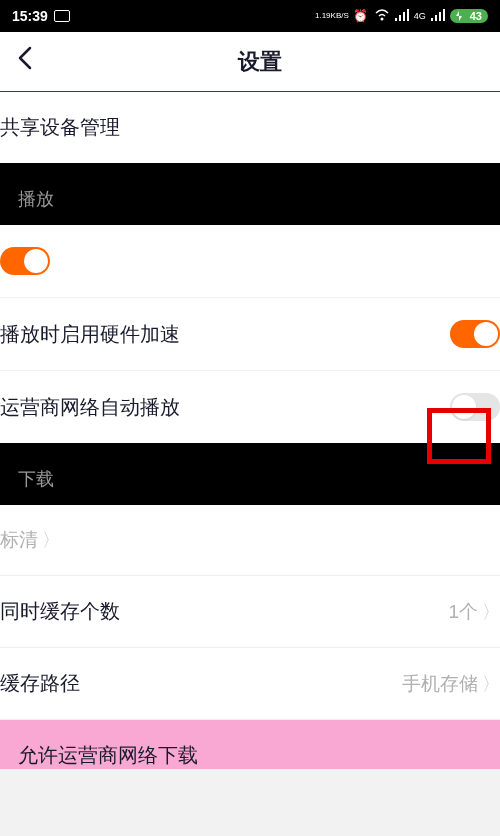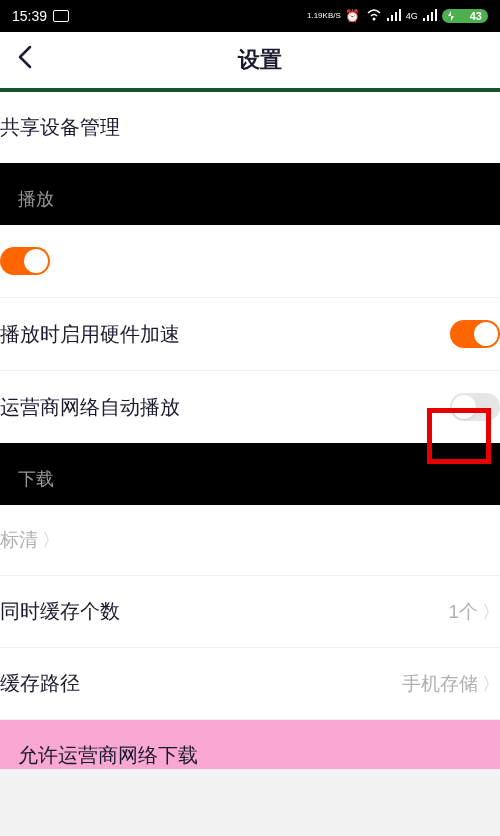--- a/index.html
+++ b/index.html
@@ -22,21 +22,21 @@
       display: flex;
       justify-content: space-between;
       align-items: center;
       padding: 0 12px;
       font-size: 14px;
     }
     .status-left {
       display: flex;
       align-items: center;
       gap: 6px;
-      font-weight: 400;
+      font-weight: 700;
     }
     .status-right {
       display: flex;
       align-items: center;
       gap: 5px;
       font-size: 12px;
     }
     .kbs {
       display: flex;
       flex-direction: row;
@@ -45,29 +45,29 @@
       line-height: 8px;
     }
     .battery {
       background: #4caf50;
       border-radius: 8px;
       padding: 1px 6px;
       font-size: 11px;
       font-weight: bold;
       display: flex;
       align-items: center;
-      gap: 16px;
+      gap: 8px;
     }
     .nav-header {
       height: 60px;
       background: #fff;
       display: flex;
       align-items: center;
       position: relative;
-      border-bottom: 4px solid #14532d;
+      border-bottom: 1px solid #14532d;
       padding-left: 20px;
     }
     .back-btn {
       position: absolute;
       left: 18px;
       font-size: 26px;
       font-weight: 300;
       color: #1a1a2e;
       cursor: pointer;
     }

